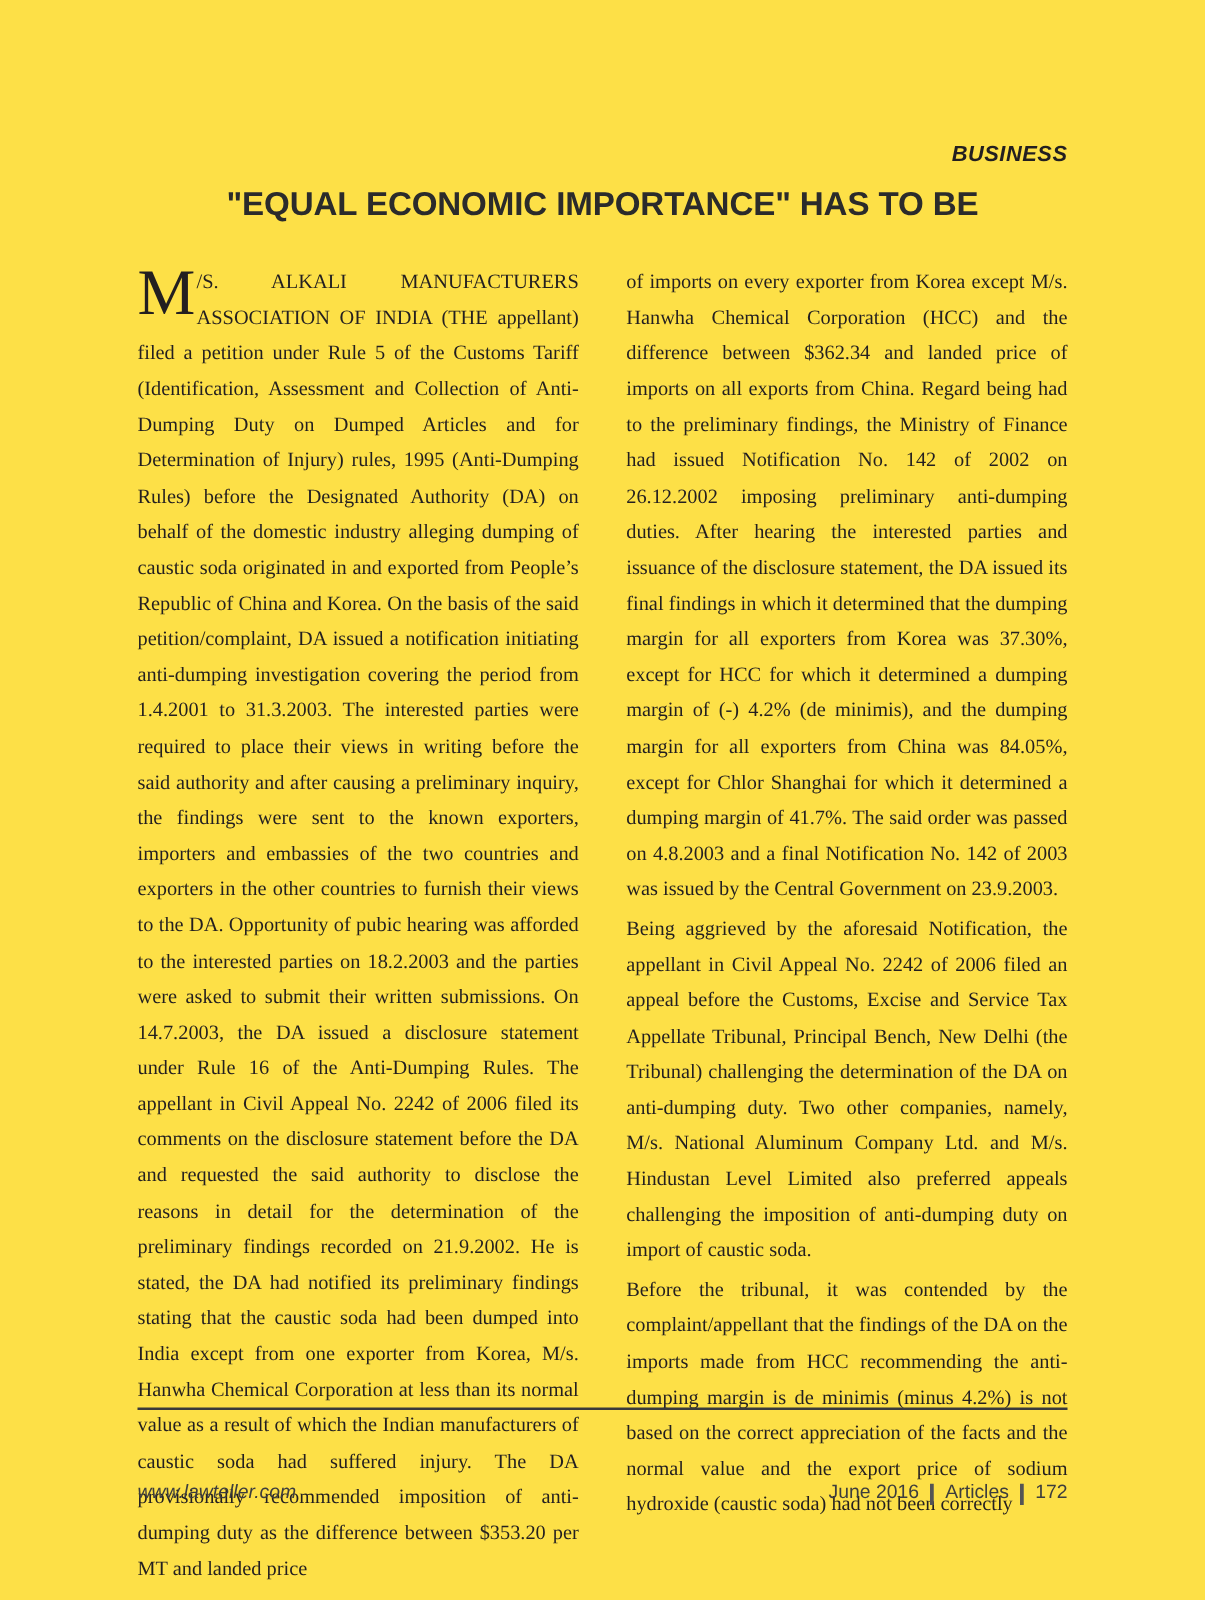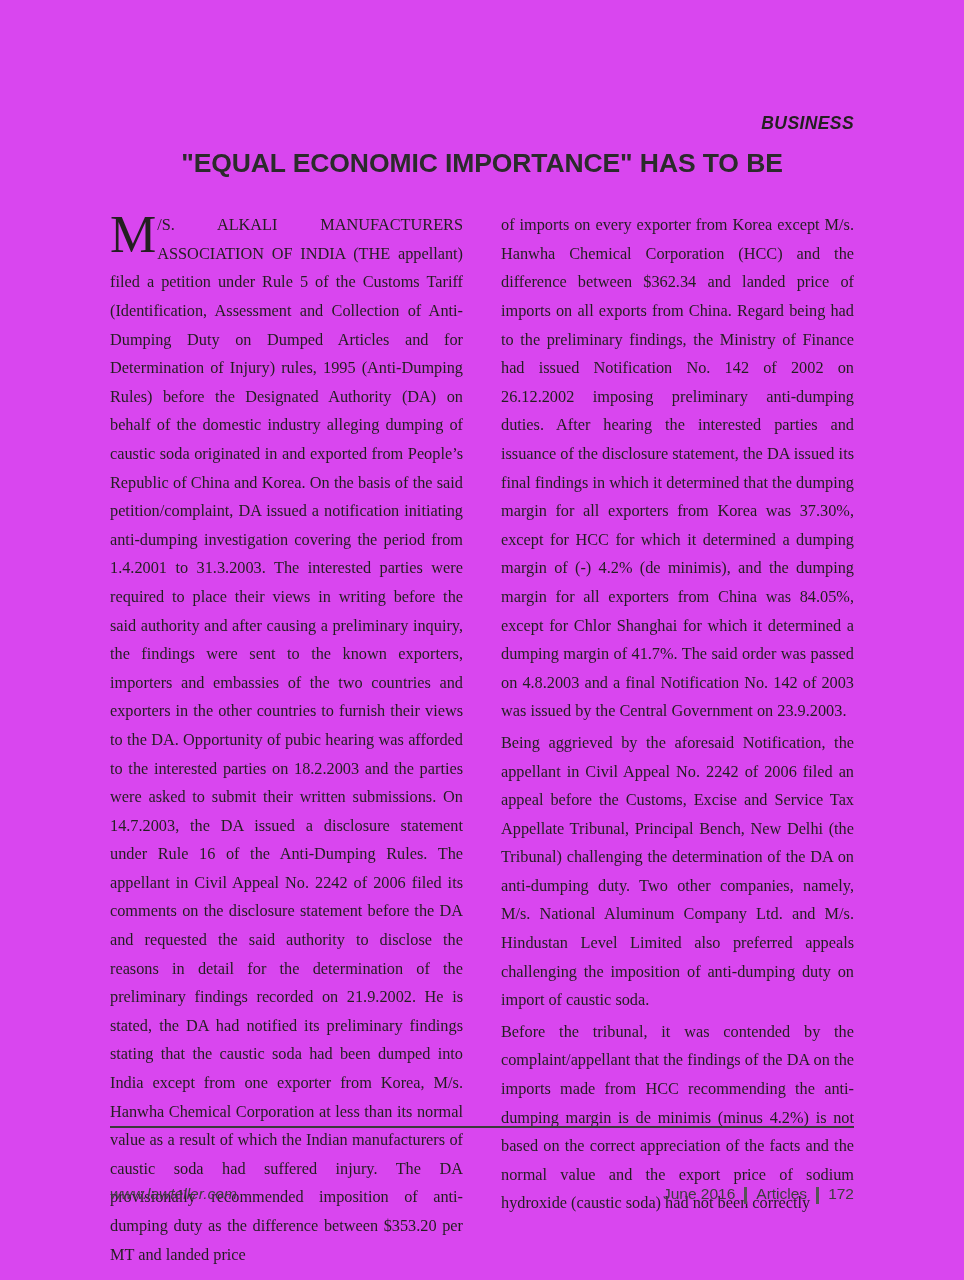--- a/index.html
+++ b/index.html
@@ -15,21 +15,21 @@
     position: relative;
     overflow: hidden;
   }
 
   .page {
     position: absolute;
     left: 0;
     top: 0;
     width: 964px;
     height: 1280px;
-    background: #d946ef;
+    background: #fde047;
   }
 
   .content {
     position: absolute;
     left: 110px;
     top: 0;
     width: 744px;
   }
 
   

